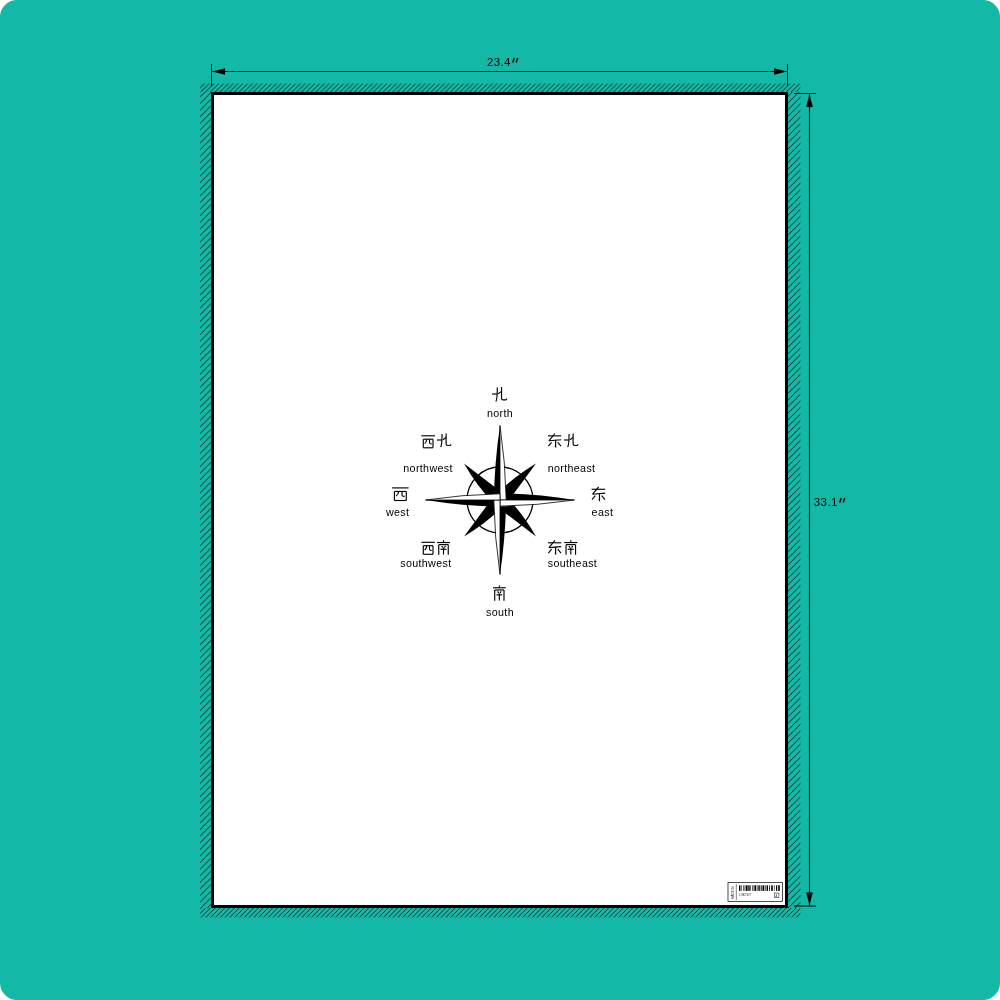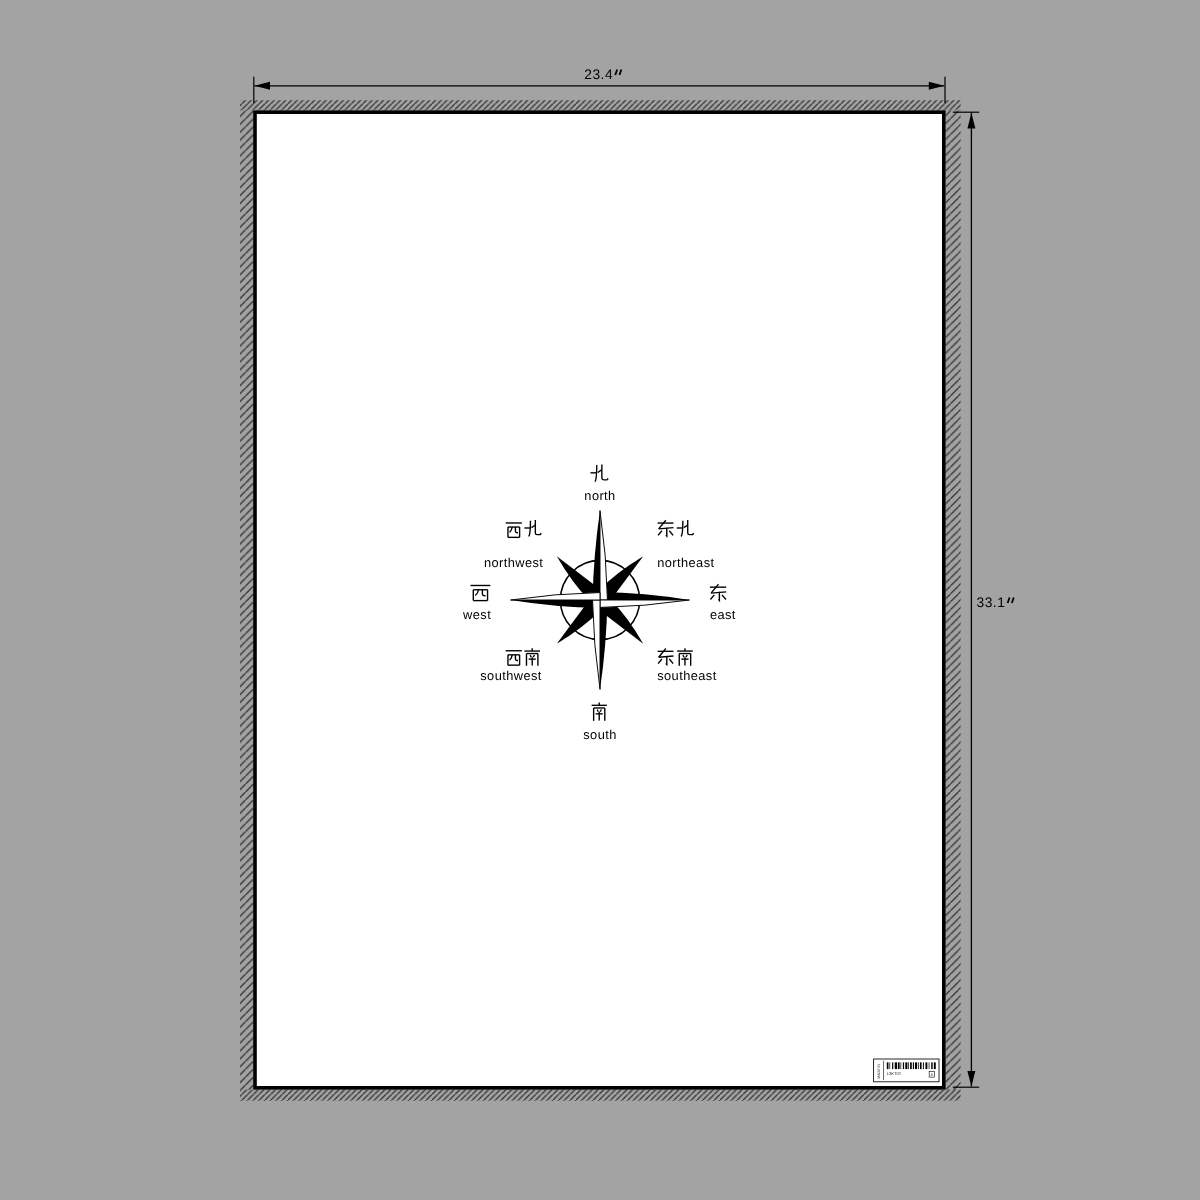--- a/index.html
+++ b/index.html
@@ -1,17 +1,17 @@
 <!DOCTYPE html>
 <html><head>
 <meta charset="utf-8">
 <style>
   html,body{margin:0;padding:0;background:#fff;}
-  #page{position:relative;width:1000px;height:1000px;background:#a3a3a3;overflow:hidden;
-        font-family:"Liberation Sans", sans-serif;}
+  #page{position:relative;width:1000px;height:1000px;background:#14b8a6;overflow:hidden;
+        font-family:"Liberation Sans", sans-serif;border-radius:17px;}
   svg{position:absolute;left:0;top:0;}
 </style>
 </head>
 <body>
 <div id="page">
 <svg width="1000" height="1000" viewBox="0 0 1000 1000">
   <defs>
     <pattern id="hatch" width="4.8" height="4.8" patternUnits="userSpaceOnUse">
       <path d="M-1.2,6 L6,-1.2" stroke="#151515" stroke-width="0.85" fill="none"></path>
     </pattern>

